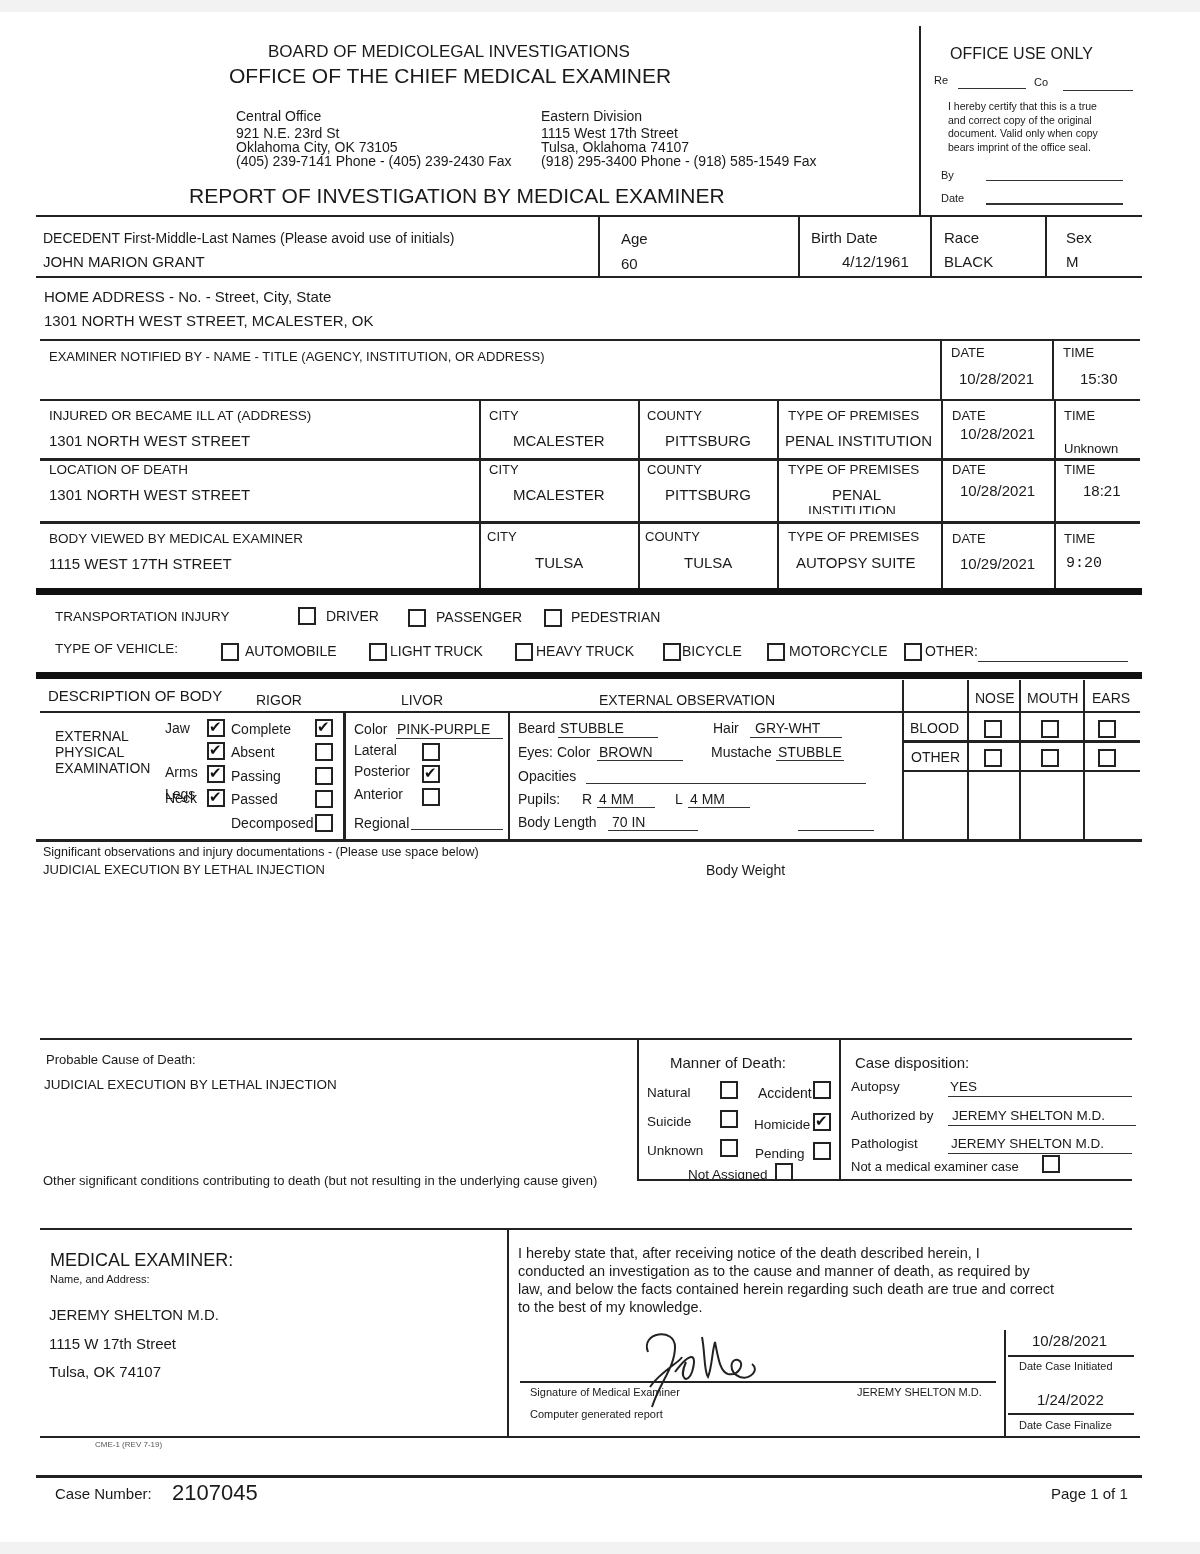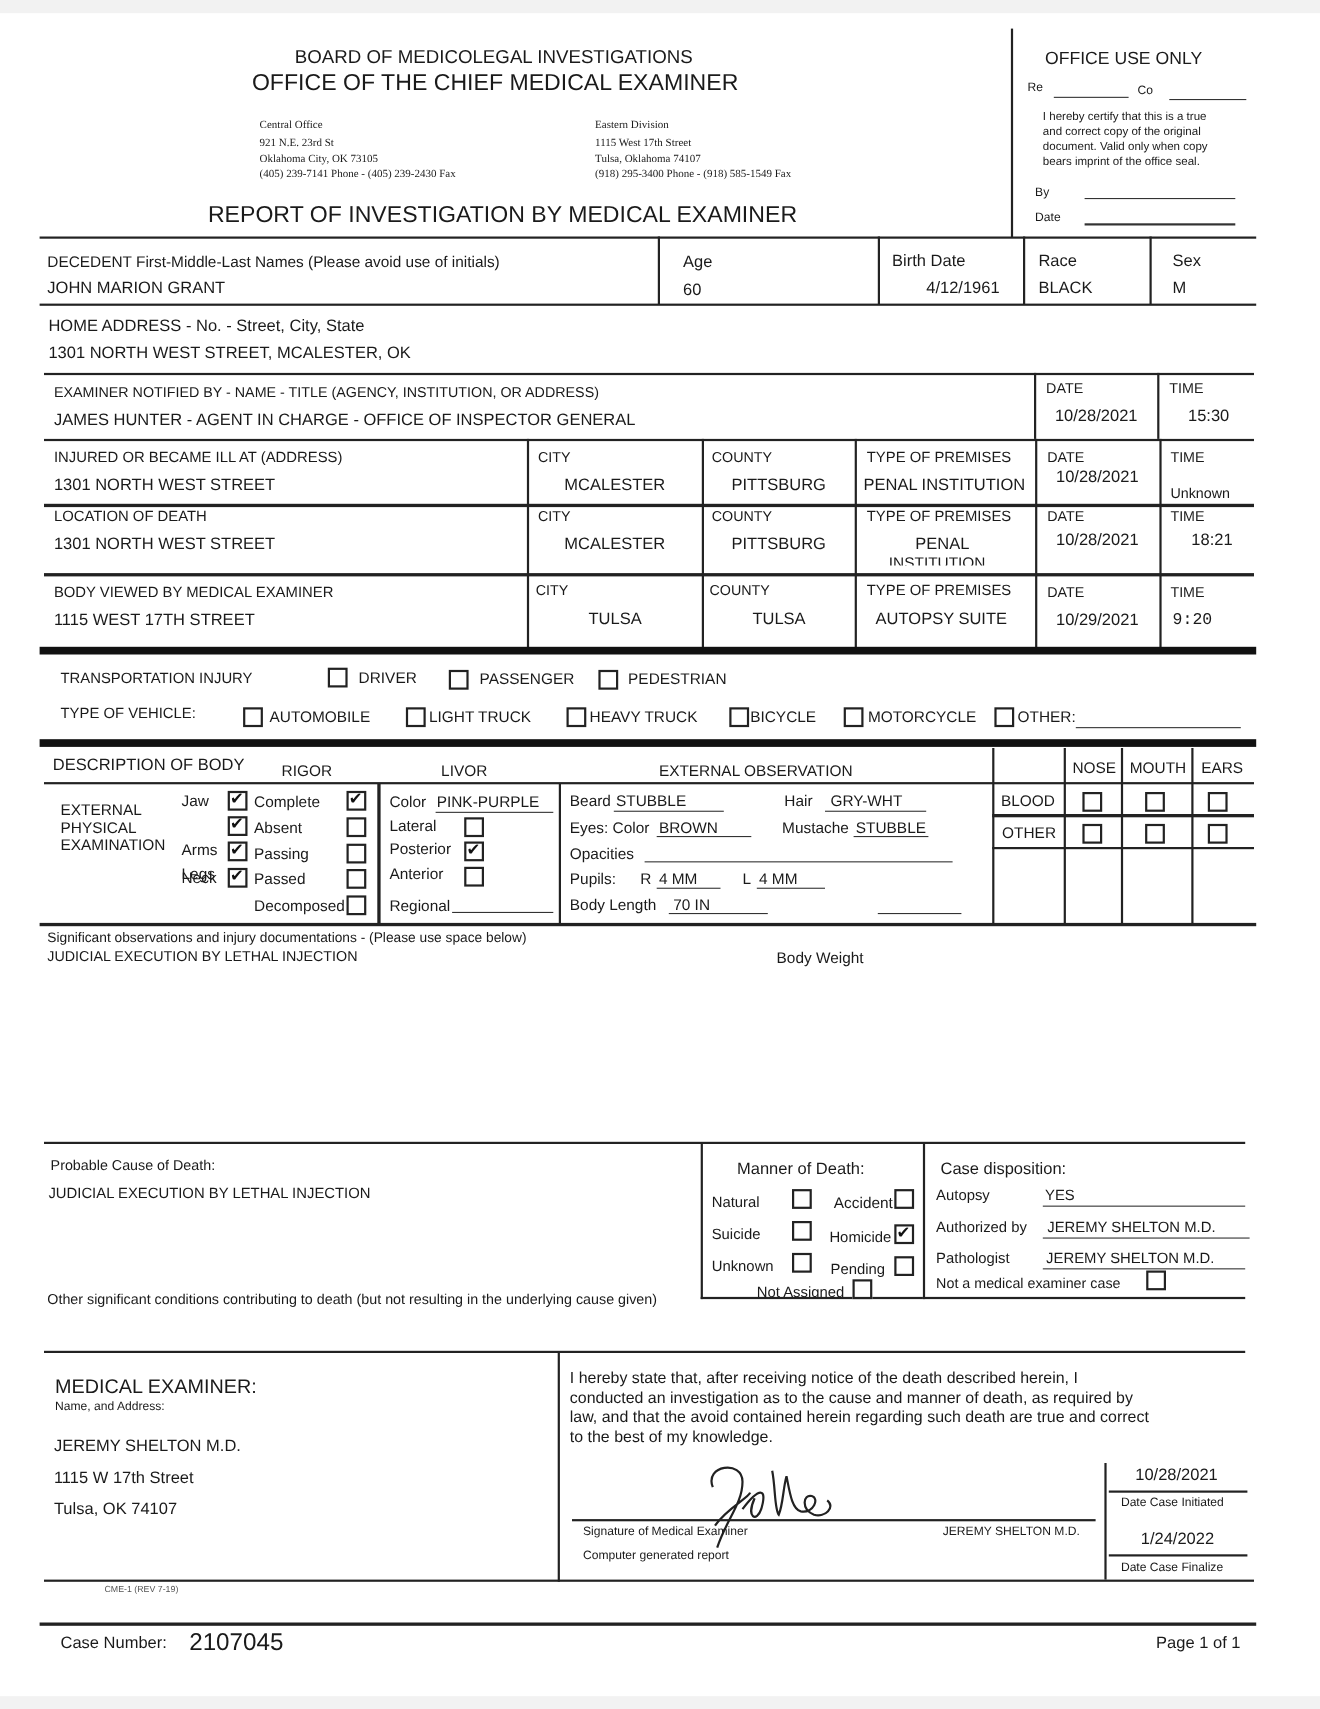--- a/index.html
+++ b/index.html
@@ -6,21 +6,21 @@
   body { width:1200px; height:1554px; background:#f2f2f2; position:relative; overflow:hidden;
          font-family:"Liberation Sans", sans-serif; color:#1a1a1a; }
   .page { position:absolute; left:0; top:12px; width:1200px; height:1530px; background:#fff; }
   .abs { position:absolute; white-space:nowrap; }
   .hl { position:absolute; background:#222; height:2px; }
   .hl.thick { height:7px; background:#111; }
   .hl.med { height:3px; }
   .vl { position:absolute; background:#222; width:2px; }
   .lbl { font-size:14px; }
   .val { font-size:16px; }
-  .sm { font-size:10px;font-family:Liberation Serif, serif; }
+  .sm { font-size:14px; }
   .xs { font-size:8px; color:#555; }
   .cb { position:absolute; width:14px; height:14px; border:2px solid #222; background:#fff; box-sizing:content-box; }
   .cb.checked::after { content:"\2714"; position:absolute; left:0px; top:-3px; font-size:15px; line-height:18px; color:#111; }
   .uline { position:absolute; height:1px; background:#333; }
 </style>
 </head>
 <body>
 
 <div class="page">
 
@@ -71,21 +71,20 @@
   <div class="vl" style="left:1045px;top:203px;height:62px;"></div>
   <div class="abs" style="left:1066px;top:217px;font-size:15px;">Sex</div>
   <div class="abs" style="left:1066px;top:241px;font-size:15px;">M</div>
   <div class="hl" style="left:36px;top:264px;width:1106px;"></div>
 
   <div class="abs" style="left:44px;top:276px;font-size:15px;">HOME ADDRESS - No. - Street, City, State</div>
   <div class="abs" style="left:44px;top:300px;font-size:15px;">1301 NORTH WEST STREET, MCALESTER, OK</div>
 
   <div class="hl" style="left:40px;top:327px;width:1100px;"></div>
   <div class="abs" style="left:49px;top:337px;font-size:13px;">EXAMINER NOTIFIED BY - NAME - TITLE (AGENCY, INSTITUTION, OR ADDRESS)</div>
-  <div class="abs" style="left:49px;top:361px;font-size:15px;">JAMES HUNTER - AGENT IN CHARGE - OFFICE OF INSPECTOR GENERAL</div>
   <div class="vl" style="left:940px;top:327px;height:60px;"></div>
   <div class="abs" style="left:951px;top:333px;font-size:13px;">DATE</div>
   <div class="abs" style="left:959px;top:358px;font-size:15px;">10/28/2021</div>
   <div class="vl" style="left:1052px;top:327px;height:60px;"></div>
   <div class="abs" style="left:1063px;top:333px;font-size:13px;">TIME</div>
   <div class="abs" style="left:1080px;top:358px;font-size:15px;">15:30</div>
 
   <div class="hl" style="left:40px;top:387px;width:1100px;"></div>
 
   <div class="vl" style="left:479px;top:387px;height:190px;"></div>
@@ -315,21 +314,21 @@
   <div class="abs" style="left:50px;top:1261px;font-size:11px;">Name, and Address:</div>
   <div class="abs" style="left:49px;top:1294px;font-size:15px;">JEREMY   SHELTON   M.D.</div>
   <div class="abs" style="left:49px;top:1323px;font-size:15px;">1115 W 17th Street</div>
   <div class="abs" style="left:49px;top:1351px;font-size:15px;">Tulsa, OK  74107</div>
 
   <div class="vl" style="left:507px;top:1218px;height:208px;"></div>
 
   <div class="abs" style="left:518px;top:1232px;font-size:14.5px;line-height:18px;">
     <div>I hereby state that, after receiving notice of the death described herein, I</div>
     <div>conducted an investigation as to the cause and manner of death, as required by</div>
-    <div>law, and that the avoid contained herein regarding such death are true and correct</div>
+    <div>law, and below the facts contained herein regarding such death are true and correct</div>
     <div>to the best of my knowledge.</div>
   </div>
 
   <svg class="abs" style="left:620px;top:1310px;" width="170" height="100" viewBox="0 0 170 100">
     <path d="M28 30 C 20 10, 55 5, 55 25 C 55 45, 40 60, 32 85 M 30 65 C 40 50, 60 40, 62 35 M 55 50 C 70 30, 78 30, 72 50 C 68 62, 58 58, 66 40 M 82 15 C 85 30, 84 50, 88 55 C 92 45, 92 30, 95 20 C 98 35, 100 50, 108 52 C 120 54, 125 40, 118 38 C 110 36, 108 50, 120 55 C 130 58, 140 48, 132 42" stroke="#222" stroke-width="2" fill="none"></path>
   </svg>
   <div class="hl" style="left:520px;top:1369px;width:476px;height:2px;"></div>
   <div class="abs" style="left:530px;top:1374px;font-size:11px;">Signature of Medical Examiner</div>
   <div class="abs" style="left:530px;top:1396px;font-size:11px;">Computer generated report</div>
   <div class="abs" style="left:857px;top:1374px;font-size:11px;">JEREMY  SHELTON M.D.</div>

